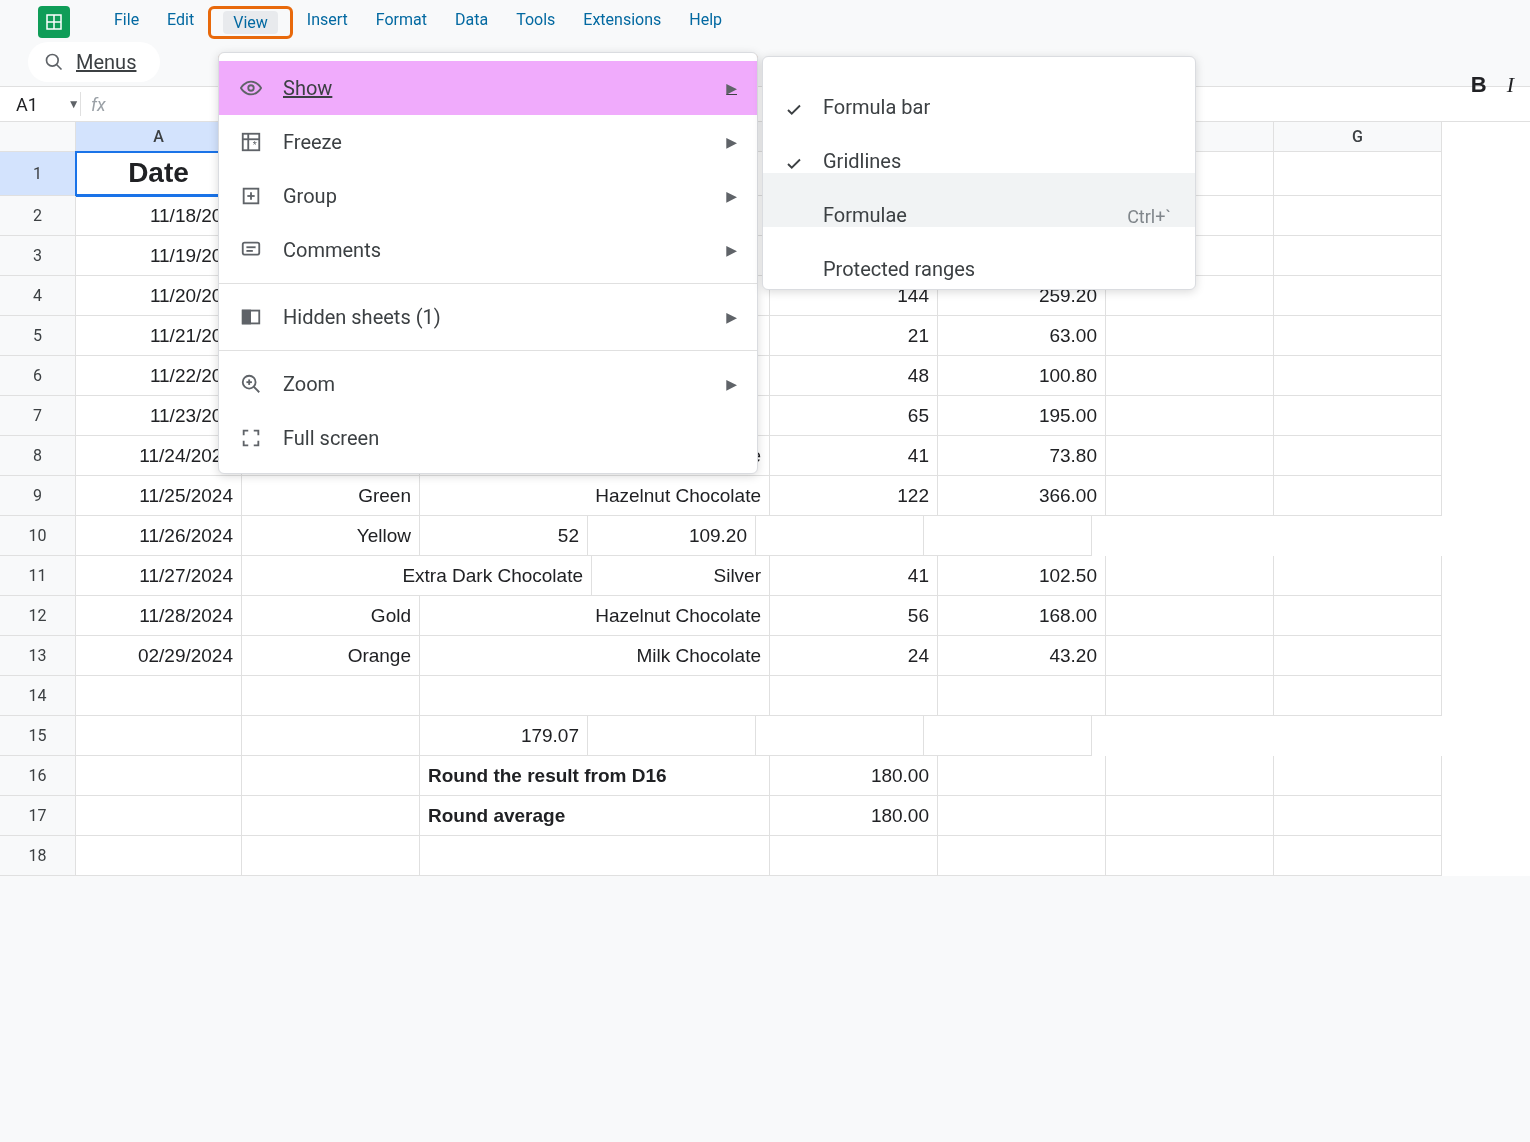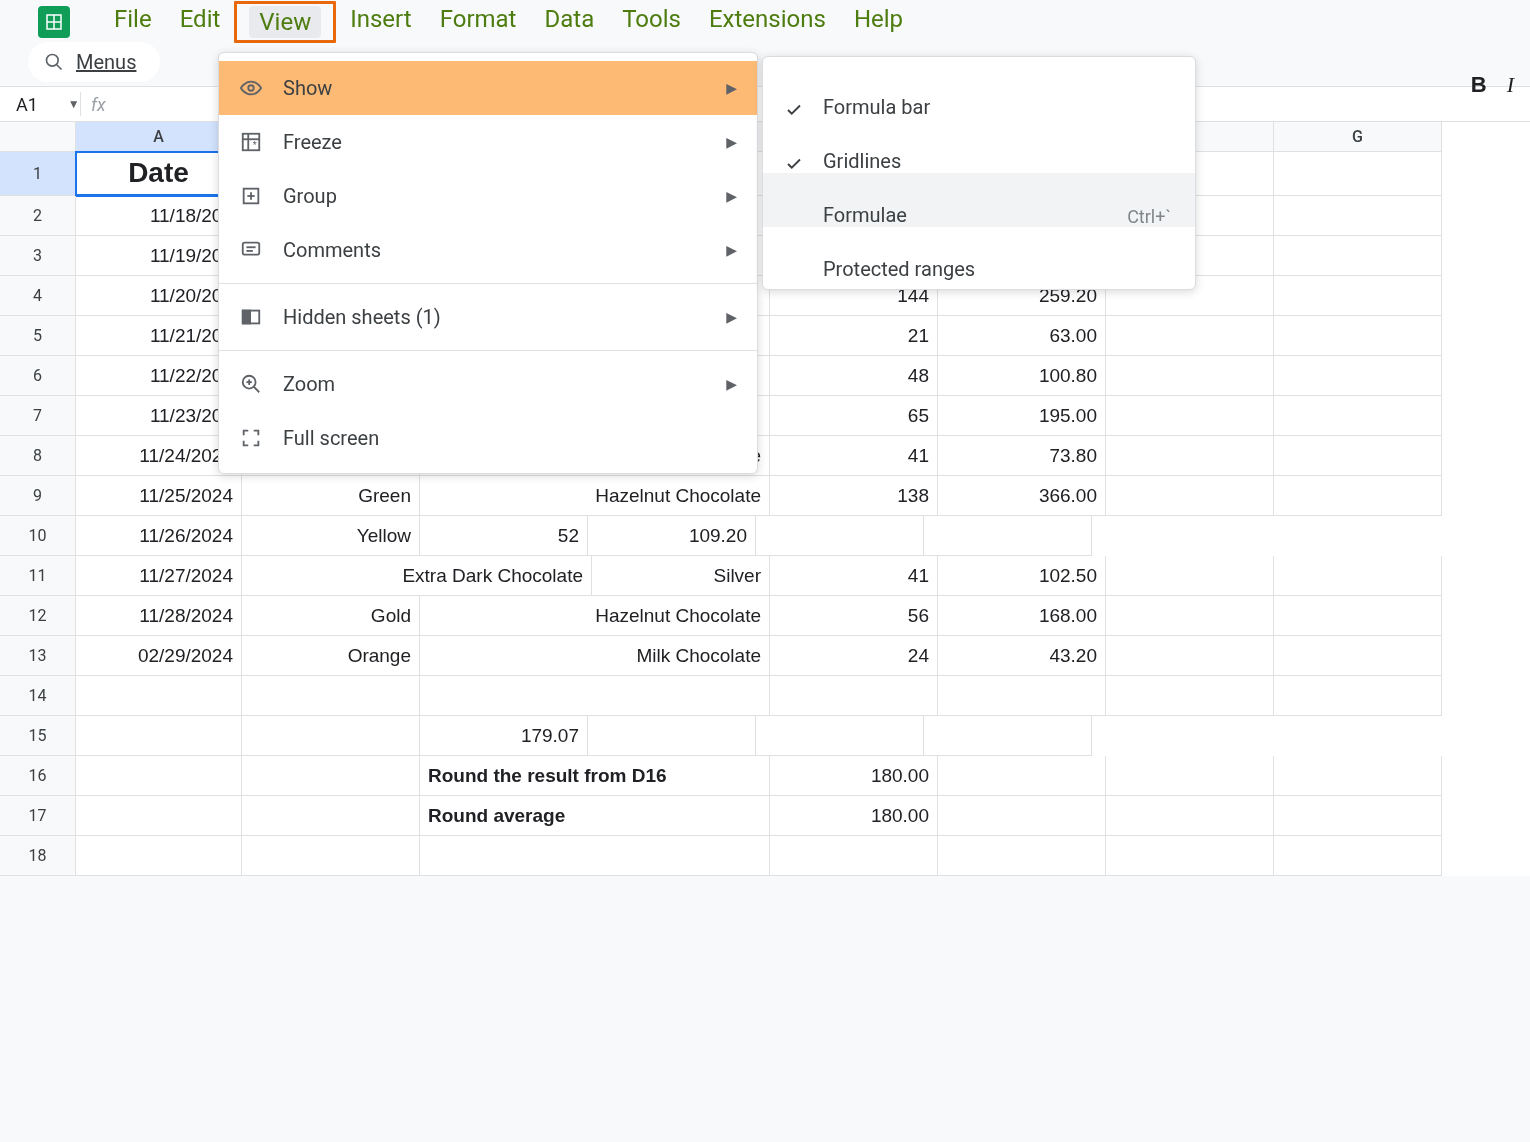--- a/index.html
+++ b/index.html
@@ -3,23 +3,23 @@
 <meta charset="utf-8">
 <style>
 * { margin: 0; padding: 0; box-sizing: border-box; }
 body { font-family: "Google Sans", Roboto, Arial, sans-serif; font-size: 14px; color: #202124; background: #f8f9fa; overflow: hidden; width: 1530px; height: 1142px; }
 
 .top-area { background: #f8f9fa; padding-top: 6px; }
 
 .menubar { display: flex; align-items: center; height: 32px; padding-left: 38px; gap: 0; }
 .app-icon { width: 32px; height: 32px; background: #0f9d58; border-radius: 4px; display: flex; align-items: center; justify-content: center; margin-right: 30px; }
 .app-icon svg { fill: white; }
-.menu-item { padding: 4px 14px; font-size: 24px; color: #4d7c0f; cursor: pointer; border-radius: 4px; }
+.menu-item { padding: 4px 14px; font-size: 16px; color: #0369a1; cursor: pointer; border-radius: 4px; }
 .menu-item.active { background: #e8eaed; }
-.menu-highlight { border: 3px solid #e8690b; border-radius: 1px; padding: 2px 12px; }
+.menu-highlight { border: 3px solid #e8690b; border-radius: 6px; padding: 2px 12px; }
 
 .toolbar-row { display: flex; align-items: center; height: 48px; padding: 8px 20px 8px 28px; gap: 12px; }
 .menus-pill { display: flex; align-items: center; gap: 12px; background: #fff; border-radius: 24px; padding: 8px 24px 8px 16px; font-size: 20px; color: #3c4043; text-decoration: underline; }
 .search-icon-svg { width: 20px; height: 20px; }
 
 .namebox-row { display: flex; align-items: center; height: 36px; border-top: 1px solid #e0e0e0; border-bottom: 1px solid #e0e0e0; background: #fff; }
 .namebox { width: 80px; padding-left: 16px; font-size: 18px; display: flex; align-items: center; gap: 30px; }
 .namebox .dd { font-size: 12px; color: #5f6368; }
 .fx-label { padding: 0 10px; color: #9aa0a6; font-style: italic; font-size: 18px; }
 
@@ -43,21 +43,21 @@
 .colB { width: 178px; }
 .colC { width: 350px; }
 .colD { width: 168px; }
 .colE { width: 168px; }
 .colF { width: 168px; }
 .colG { width: 168px; }
 
 .menu-panel { position: absolute; background: #fff; border: 1px solid #dadce0; border-radius: 6px; box-shadow: 0 2px 10px rgba(0,0,0,0.15); padding: 8px 0; z-index: 100; }
 .view-menu { top: 52px; left: 218px; width: 540px; }
 .menu-row { display: flex; align-items: center; height: 54px; padding: 0 20px 0 20px; font-size: 20px; color: #3c4043; cursor: pointer; gap: 20px; }
-.menu-row.hover { background: #fdba74; }
+.menu-row.hover { background: #f0abfc; text-decoration: underline; }
 .menu-row .icon-slot { width: 24px; display: flex; justify-content: center; }
 .menu-row .arrow { margin-left: auto; color: #5f6368; font-size: 14px; }
 .menu-sep { height: 1px; background: #e0e0e0; margin: 6px 0; }
 
 .show-highlight { position: absolute; border: 3px solid #e8690b; border-radius: 6px; pointer-events: none; }
 
 .submenu { top: 56px; left: 762px; width: 434px; }
 .sub-row { display: flex; align-items: flex-end; height: 54px; padding: 0 24px 0 20px; font-size: 20px; color: #3c4043; cursor: pointer; gap: 18px; }
 .sub-row .check-slot { width: 22px; display: flex; justify-content: center; color: #3c4043; }
 .sub-row .shortcut { margin-left: auto; color: #80868b; font-size: 18px; }
@@ -208,21 +208,21 @@
         <div class="cell colD r">41</div>
         <div class="cell colE r">73.80</div>
         <div class="cell colF"></div>
         <div class="cell colG"></div>
       </div>
       <div class="row">
         <div class="row-head">9</div>
         <div class="cell colA r">11/25/2024</div>
         <div class="cell colB r">Green</div>
         <div class="cell colC r">Hazelnut Chocolate</div>
-        <div class="cell colD r">138</div>
+        <div class="cell colD r">122</div>
         <div class="cell colE r">366.00</div>
         <div class="cell colF"></div>
         <div class="cell colG"></div>
       </div>
       <div class="row">
         <div class="row-head">10</div>
         <div class="cell colA r">11/26/2024</div>
         <div class="cell colB r">Yellow</div>
         <div class="cell colD r">52</div>
         <div class="cell colE r">109.20</div>

